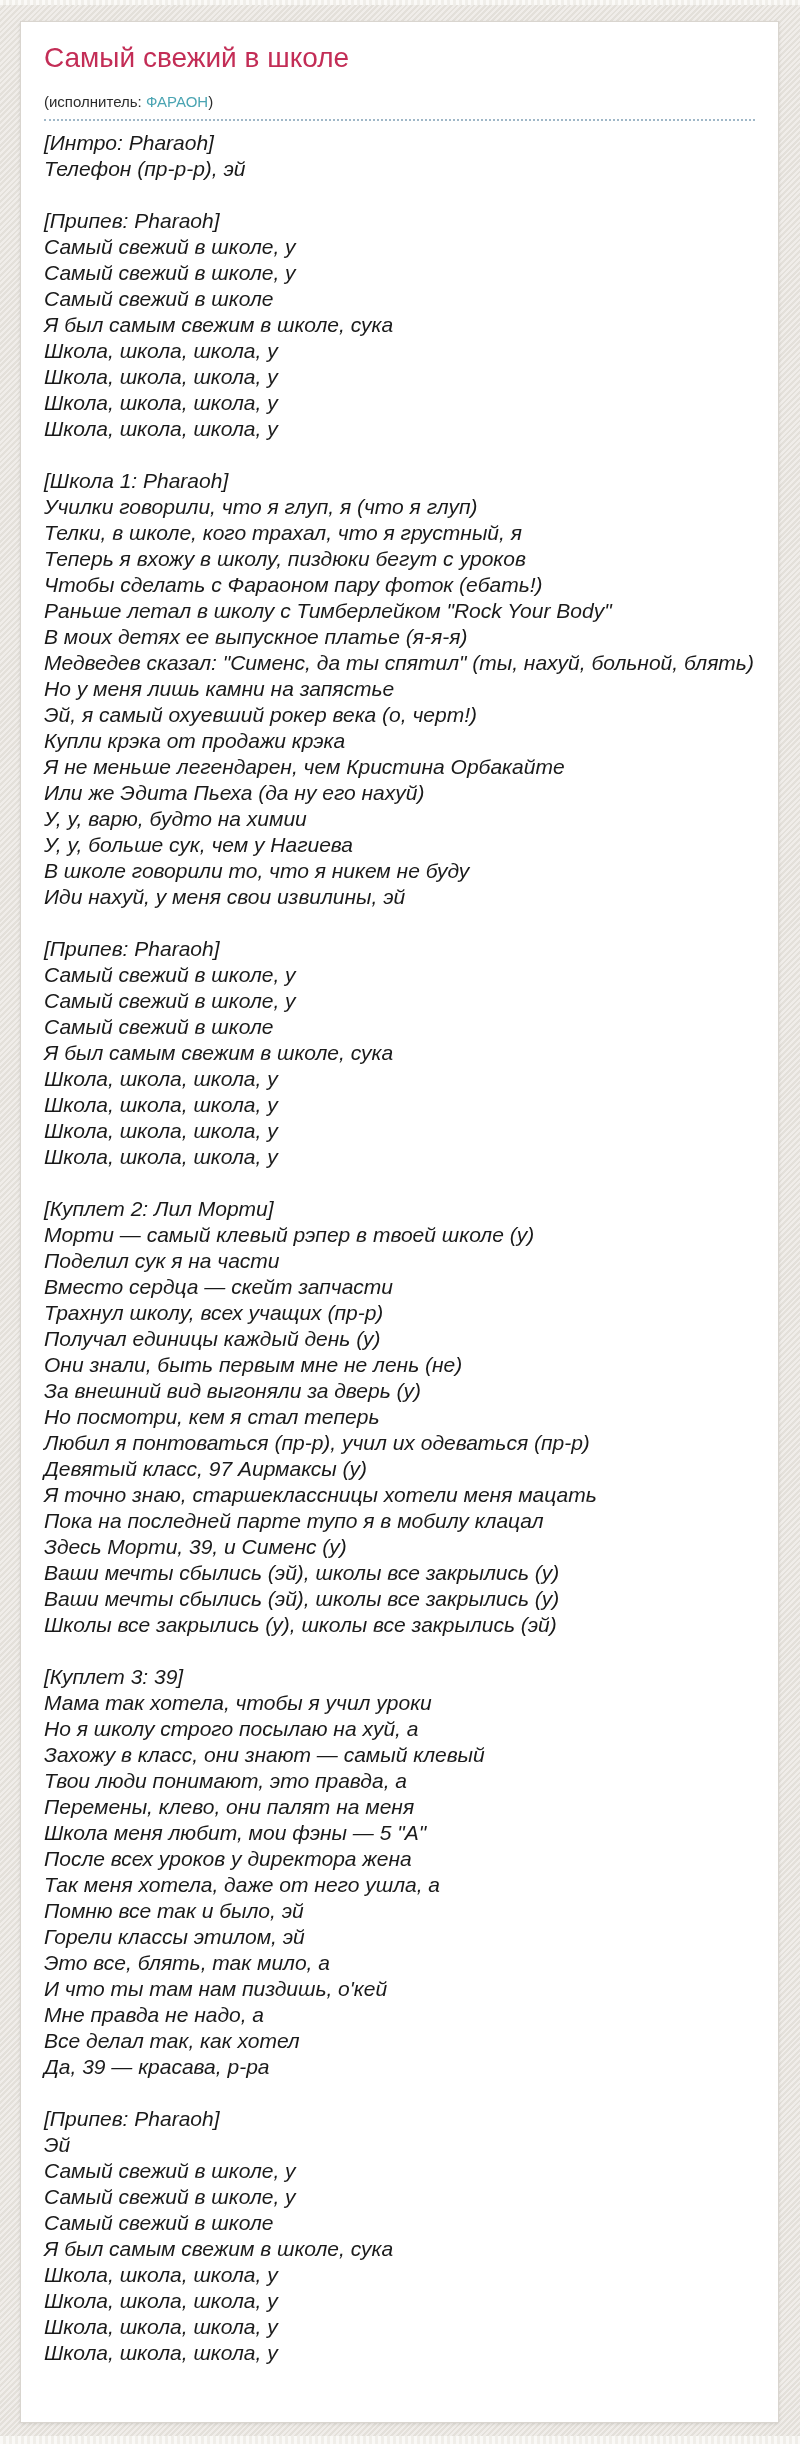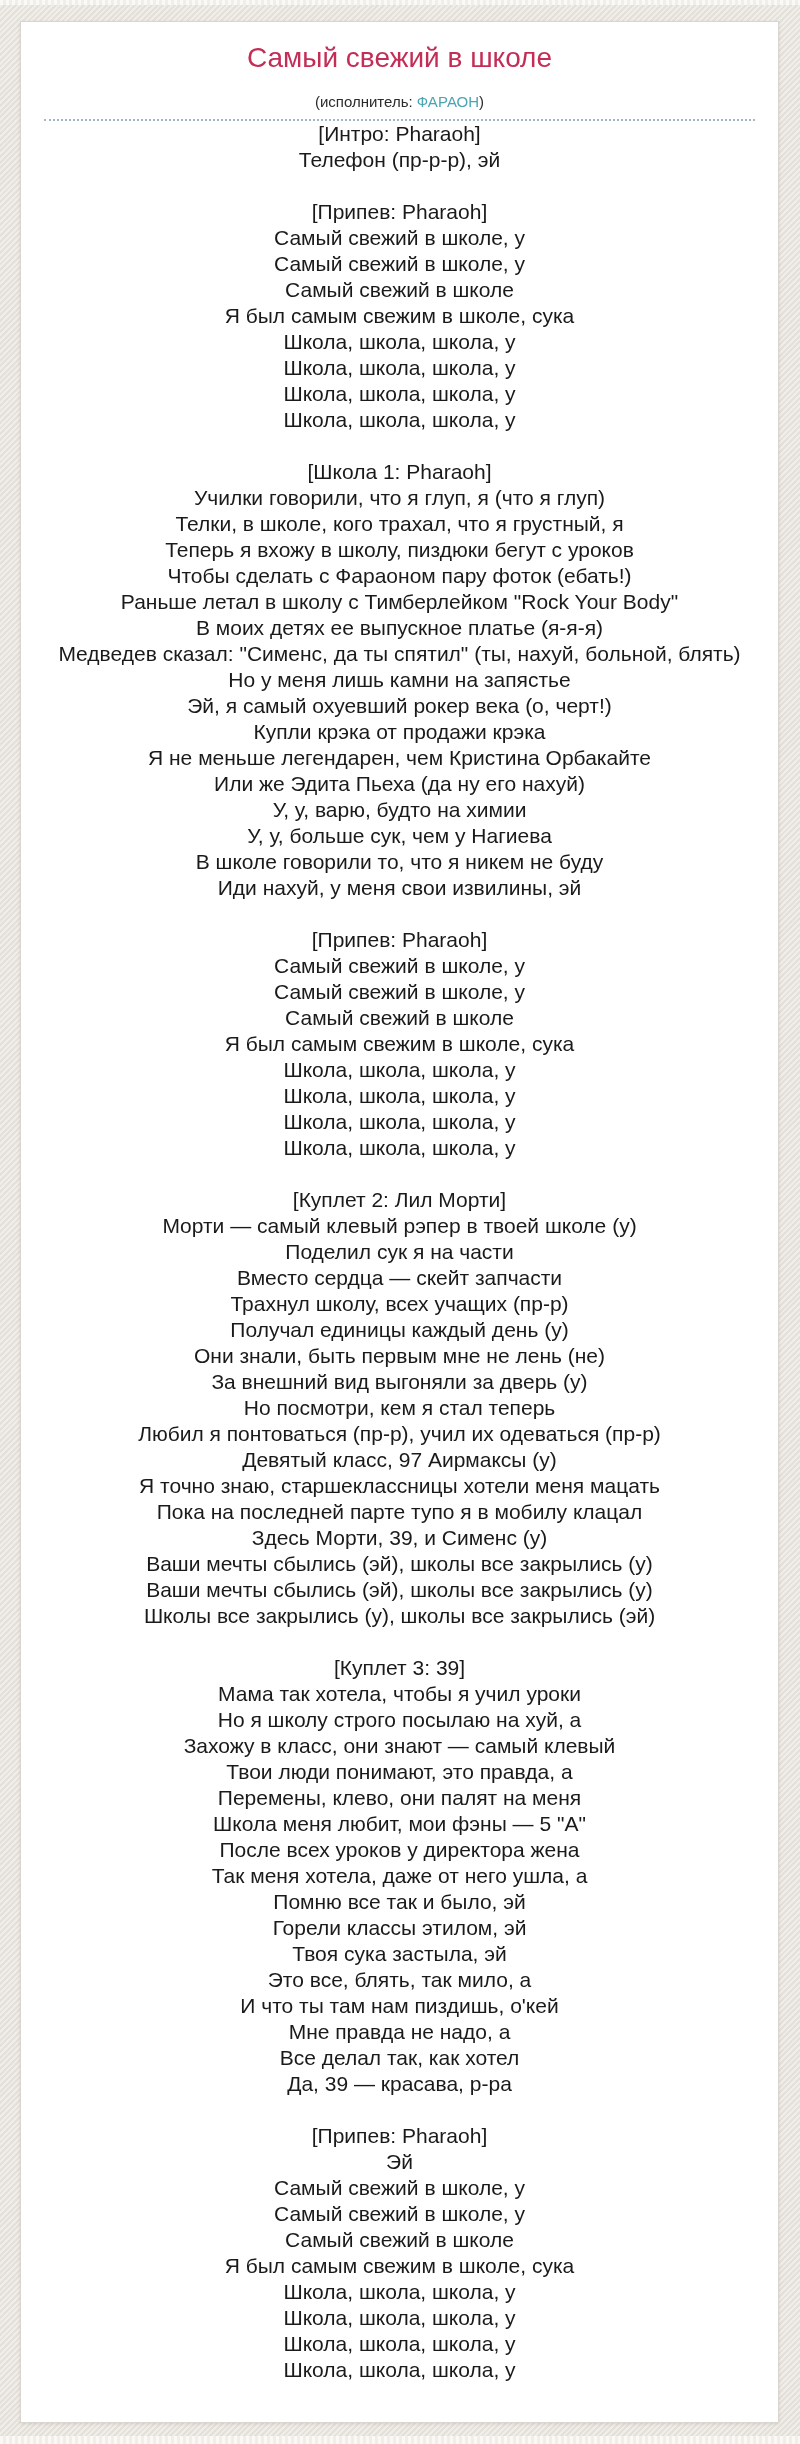--- a/index.html
+++ b/index.html
@@ -25,21 +25,20 @@
 
   .card {
     position: absolute;
     left: 20px; top: 21px;
     width: 759px; height: 2402px;
     box-sizing: border-box;
     background: var(--card-bg, #ffffff);
     border: 1px solid var(--card-border, #d9d5cf);
     box-shadow: 0 1px 3px rgba(0,0,0,0.10);
     padding: 20px 23px 0 23px;
-    text-align: center;
   }
   .header {
     border-bottom: 2px dotted var(--dotted-border, #a0b8c8);
     padding-bottom: 7px;
   }
   .title {
     margin: 0;
     font-size: 28px;
     line-height: 32px;
     font-weight: 400;
@@ -50,24 +49,25 @@
     line-height: 20px;
     margin-top: 18px;
     color: #2b2b2b;
   }
   .artist {
     color: var(--artist-link, #4aa4b2);
     text-decoration: none;
     cursor: pointer;
   }
   .lyrics {
-    margin-top: 0;
+    margin-top: 9px;
     font-size: 21px;
     line-height: 26px;
     color: var(--text, #1a1a1a);
+    font-style: italic;
   }
   .stanza { margin: 0 0 26px 0; }
   .line { min-height: 26px; white-space: nowrap; }
 </style>
 </head>
 <body>
 
 <div class="page-strip top"></div>
 
 <div class="card">
@@ -145,21 +145,20 @@
         <div class="line">Мама так хотела, чтобы я учил уроки</div>
         <div class="line">Но я школу строго посылаю на хуй, а</div>
         <div class="line">Захожу в класс, они знают — самый клевый</div>
         <div class="line">Твои люди понимают, это правда, а</div>
         <div class="line">Перемены, клево, они палят на меня</div>
         <div class="line">Школа меня любит, мои фэны — 5 "А"</div>
         <div class="line">После всех уроков у директора жена</div>
         <div class="line">Так меня хотела, даже от него ушла, а</div>
         <div class="line">Помню все так и было, эй</div>
         <div class="line">Горели классы этилом, эй</div>
-        <div class="line">Твоя сука застыла, эй</div>
         <div class="line">Это все, блять, так мило, а</div>
         <div class="line">И что ты там нам пиздишь, о'кей</div>
         <div class="line">Мне правда не надо, а</div>
         <div class="line">Все делал так, как хотел</div>
         <div class="line">Да, 39 — красава, р-ра</div>
       </div>
       <div class="stanza">
         <div class="line">[Припев: Pharaoh]</div>
         <div class="line">Эй</div>
         <div class="line">Самый свежий в школе, у</div>

